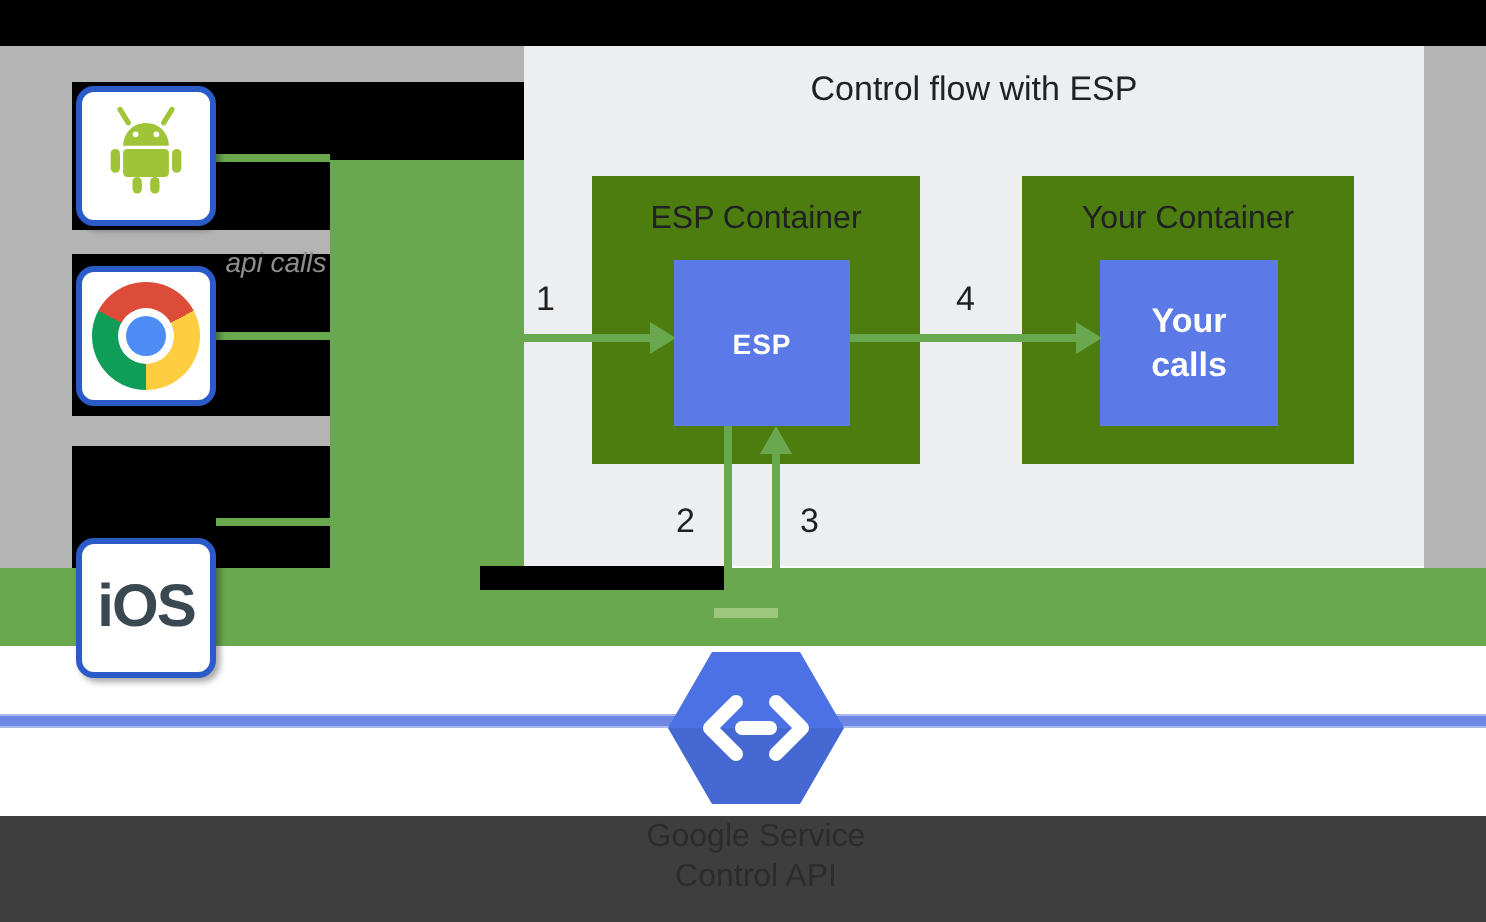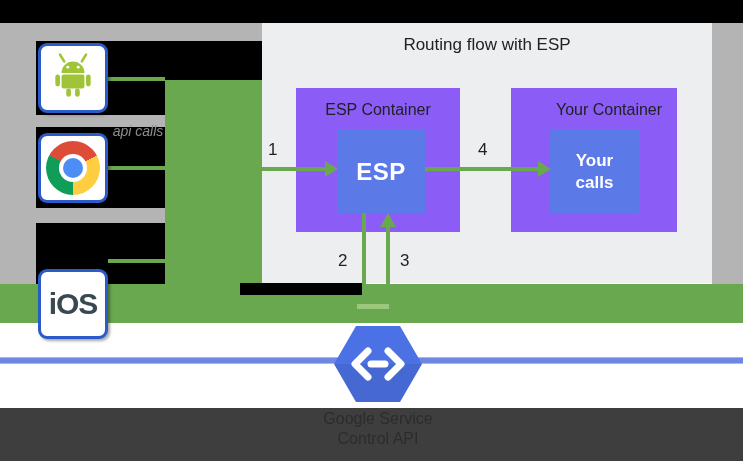--- a/index.html
+++ b/index.html
@@ -3,21 +3,21 @@
 <meta charset="utf-8">
 <style>
   html,body{margin:0;padding:0;background:#ffffff;}
   .canvas{position:relative;width:743px;height:461px;background:#ffffff;overflow:hidden;
           font-family:"Liberation Sans",sans-serif;color:#202124;}
   .abs{position:absolute;}
   .black{background:#000000;}
   .gray{background:#b4b4b4;}
   .green{background:#6aa84f;}
   .panel{background:#edeef0;}
-  .whitebox{background:#8b5cf6;}
+  .whitebox{background:#4d7c0f;}
   .bluebox{background:#5b79e7;display:flex;align-items:center;justify-content:center;
            color:#ffffff;font-weight:bold;text-align:center;}
   .num{font-size:17px;color:#1f1f1f;}
   .ctitle{font-size:16px;text-align:center;color:#202124;}
   .ptitle{font-size:17px;text-align:center;color:#202124;}
   .apicalls{font-size:14px;font-style:italic;color:#8d8d8d;text-align:center;line-height:19px;}
   .icon-tile{background:#ffffff;border:3px solid #2b5bc9;border-radius:9px;box-sizing:border-box;
              width:70px;height:70px;display:flex;align-items:center;justify-content:center;
              box-shadow:2px 2px 3px rgba(0,0,0,0.35);}
   .ios-text{font-size:30px;font-weight:bold;color:#3a4852;letter-spacing:-1px;}
@@ -88,29 +88,29 @@
       <span class="chrome-ring"></span>
       <span class="chrome-core"></span>
     </span>
   </div>
 
   <div class="abs icon-tile" style="left:38px;top:225px;margin-top:44px;">
     <span class="ios-text">iOS</span>
   </div>
 
   <div class="abs panel" style="left:262px;top:23px;width:450px;height:260px;">
-    <div class="abs ptitle" style="left:0;top:12px;width:450px;">Routing flow with ESP</div>
+    <div class="abs ptitle" style="left:0;top:12px;width:450px;">Control flow with ESP</div>
 
     <div class="abs whitebox" style="left:34px;top:65px;width:164px;height:144px;">
       <div class="abs ctitle" style="left:0;top:13px;width:164px;">ESP Container</div>
-      <div class="abs bluebox" style="left:41px;top:42px;width:88px;height:83px;font-size:24px;letter-spacing:0.5px;">ESP</div>
+      <div class="abs bluebox" style="left:41px;top:42px;width:88px;height:83px;font-size:14px;letter-spacing:0.5px;">ESP</div>
     </div>
 
     <div class="abs whitebox" style="left:249px;top:65px;width:166px;height:144px;">
-      <div class="abs ctitle" style="left:0;top:13px;width:166px;padding-left:15px;">Your Container</div>
+      <div class="abs ctitle" style="left:0;top:13px;width:166px;">Your Container</div>
       <div class="abs bluebox" style="left:39px;top:42px;width:89px;height:83px;font-size:17px;line-height:22px;padding:0 14px;box-sizing:border-box;">Your calls</div>
     </div>
   </div>
 
   <div class="abs hline" style="left:262px;top:167px;width:64px;"></div>
   <div class="abs arrowhead-right" style="left:325px;top:161px;"></div>
 
   <div class="abs hline" style="left:425px;top:167px;width:114px;"></div>
   <div class="abs arrowhead-right" style="left:538px;top:161px;"></div>
 

